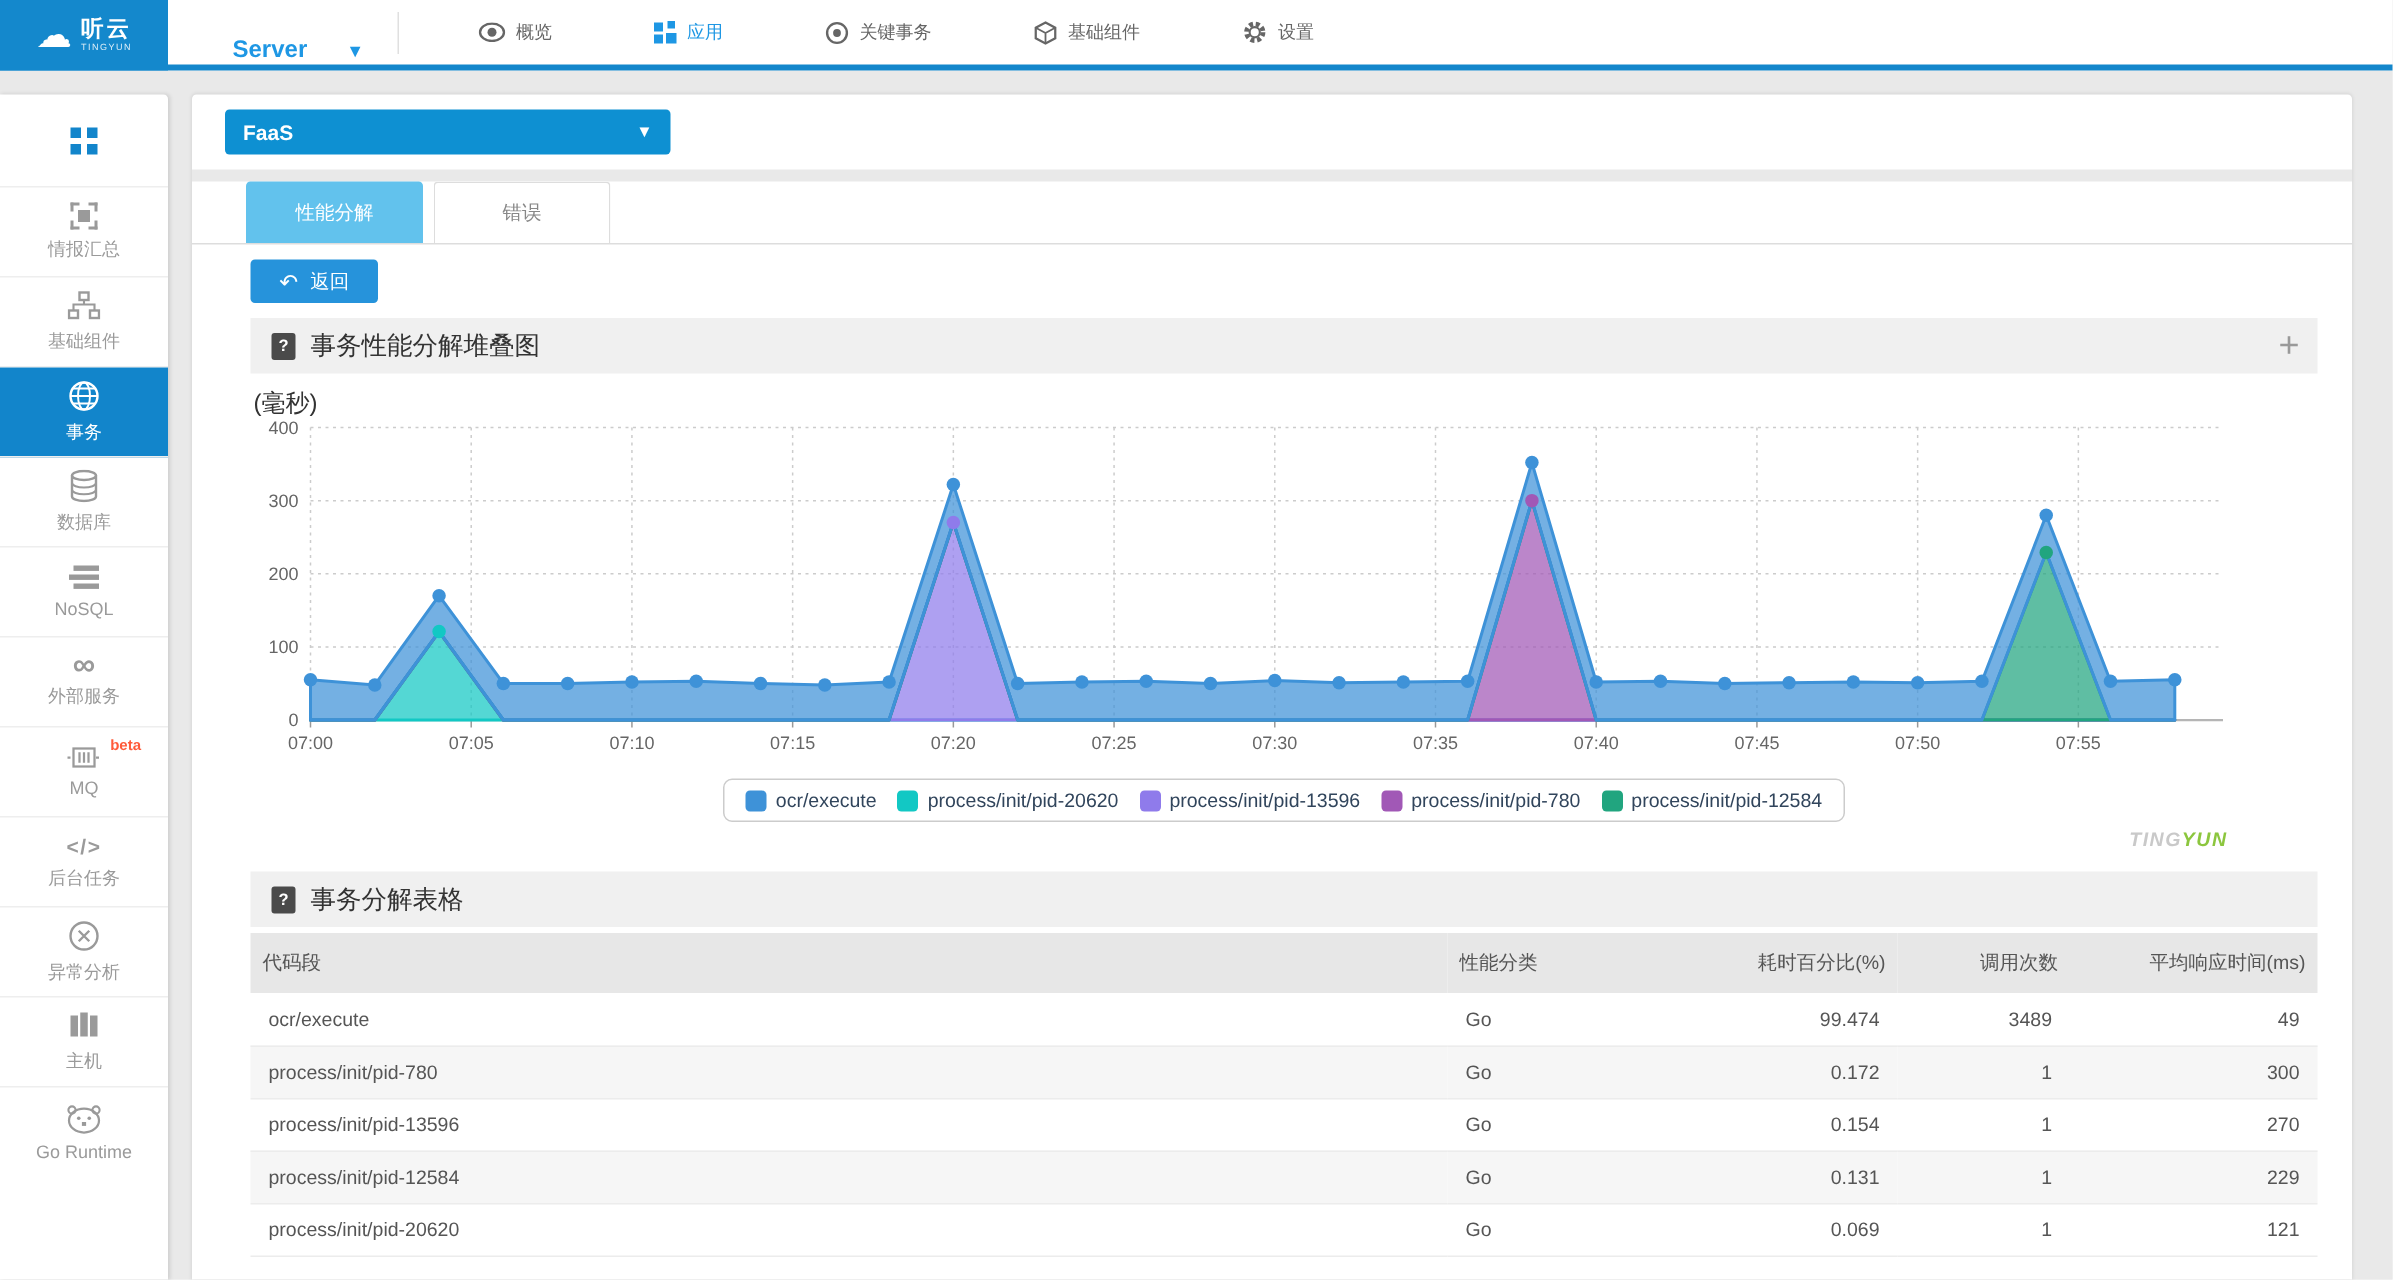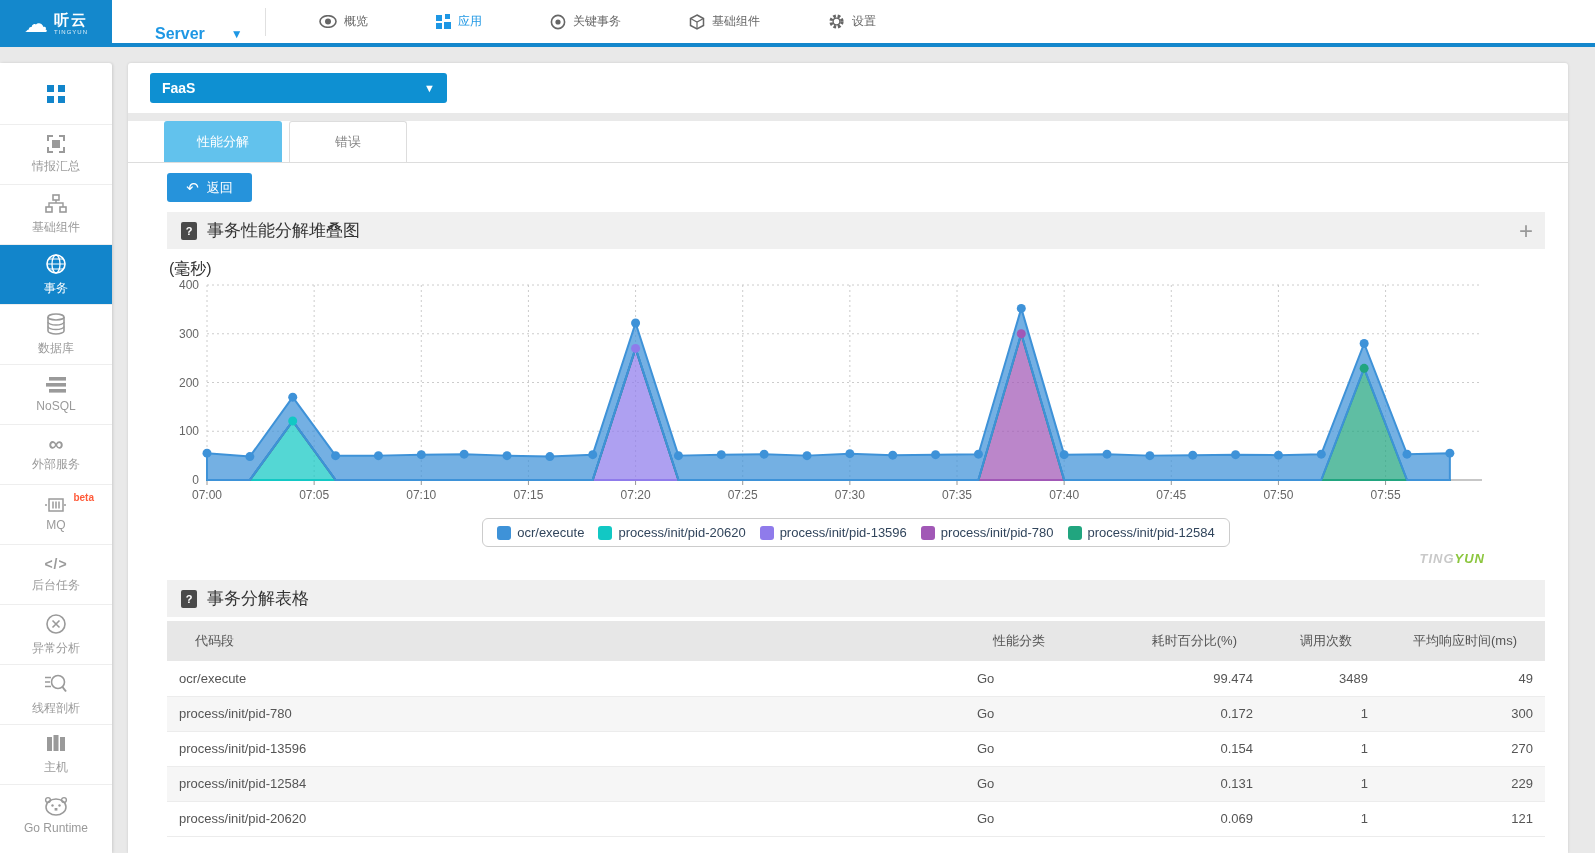--- a/index.html
+++ b/index.html
@@ -74,21 +74,21 @@
   .expand-btn { margin-left:auto; color:#999; font-size:24px; font-weight:300; line-height:20px; cursor:pointer; }
   .unit-lbl { font-size:16px; color:#333; margin:10px 0 0 2px; }
   .legend-box { margin:6px auto 0; width:fit-content; border:1px solid #ccc; border-radius:6px;
     padding:6px 14px; display:flex; align-items:center; gap:14px; }
   .legend-item { display:flex; align-items:center; gap:6px; font-size:13px; color:#31455c; cursor:pointer; }
   .legend-swatch { width:14px; height:14px; border-radius:3px; }
   .watermark { text-align:right; margin:4px 60px 0 0; font-size:13px; font-weight:bold; font-style:italic; letter-spacing:1px; }
   .wm-ting { color:#c9c9c9; } .wm-yun { color:#8cc63e; }
   
   table.break-table { width:100%; border-collapse:collapse; margin-top:4px; }
-  .break-table th { background:#e7e7e7; font-weight:normal; font-size:13px; color:#555; height:40px; padding:0 28px; }
+  .break-table th { background:#e7e7e7; font-weight:normal; font-size:13px; color:#555; height:40px; padding:0 8px; }
   .break-table td { font-size:13px; color:#555; height:35px; padding:0 12px; border-bottom:1px solid #ececec; }
   .break-table tr:nth-child(even) td { background:#f6f6f6; }
   .al { text-align:left; } .ar { text-align:right; }
   .chart-mount svg text { font-size:12px; fill:#666; }
 </style>
 </head>
 <body>
 
 <div class="navbar">
   <div class="logo-block">
@@ -208,28 +208,20 @@
   <div class="side-item">
     <span class="code-ic">&lt;/&gt;</span>
     <span class="lbl">后台任务</span>
   </div>
   <div class="side-item">
     <svg width="22" height="22" viewBox="0 0 22 22">
       <circle cx="11" cy="11" r="9" fill="none" stroke="#9a9a9a" stroke-width="1.6"></circle>
       <path d="M7.5 7.5 L14.5 14.5 M14.5 7.5 L7.5 14.5" stroke="#9a9a9a" stroke-width="1.6"></path>
       </svg>
     <span class="lbl">异常分析</span>
-  </div>
-  <div class="side-item">
-    <svg width="24" height="22" viewBox="0 0 24 22">
-      <circle cx="14" cy="9" r="6.5" fill="none" stroke="#9a9a9a" stroke-width="1.6"></circle>
-      <path d="M18.5 14 L22 18.5" stroke="#9a9a9a" stroke-width="2"></path>
-      <path d="M1 4.5 L7 4.5 M1 9 L6 9 M1 13.5 L7 13.5" stroke="#9a9a9a" stroke-width="1.6"></path>
-      </svg>
-    <span class="lbl">线程剖析</span>
   </div>
   <div class="side-item">
     <svg width="20" height="20" viewBox="0 0 20 20">
       <rect x="1" y="3" width="5" height="14" fill="#9a9a9a"></rect>
         <rect x="7.5" y="1" width="5" height="16" fill="#9a9a9a"></rect>
       <rect x="14" y="3" width="5" height="14" fill="#9a9a9a"></rect>
       </svg>
     <span class="lbl">主机</span>
   </div>
   <div class="side-item" style="border-bottom:none;">

